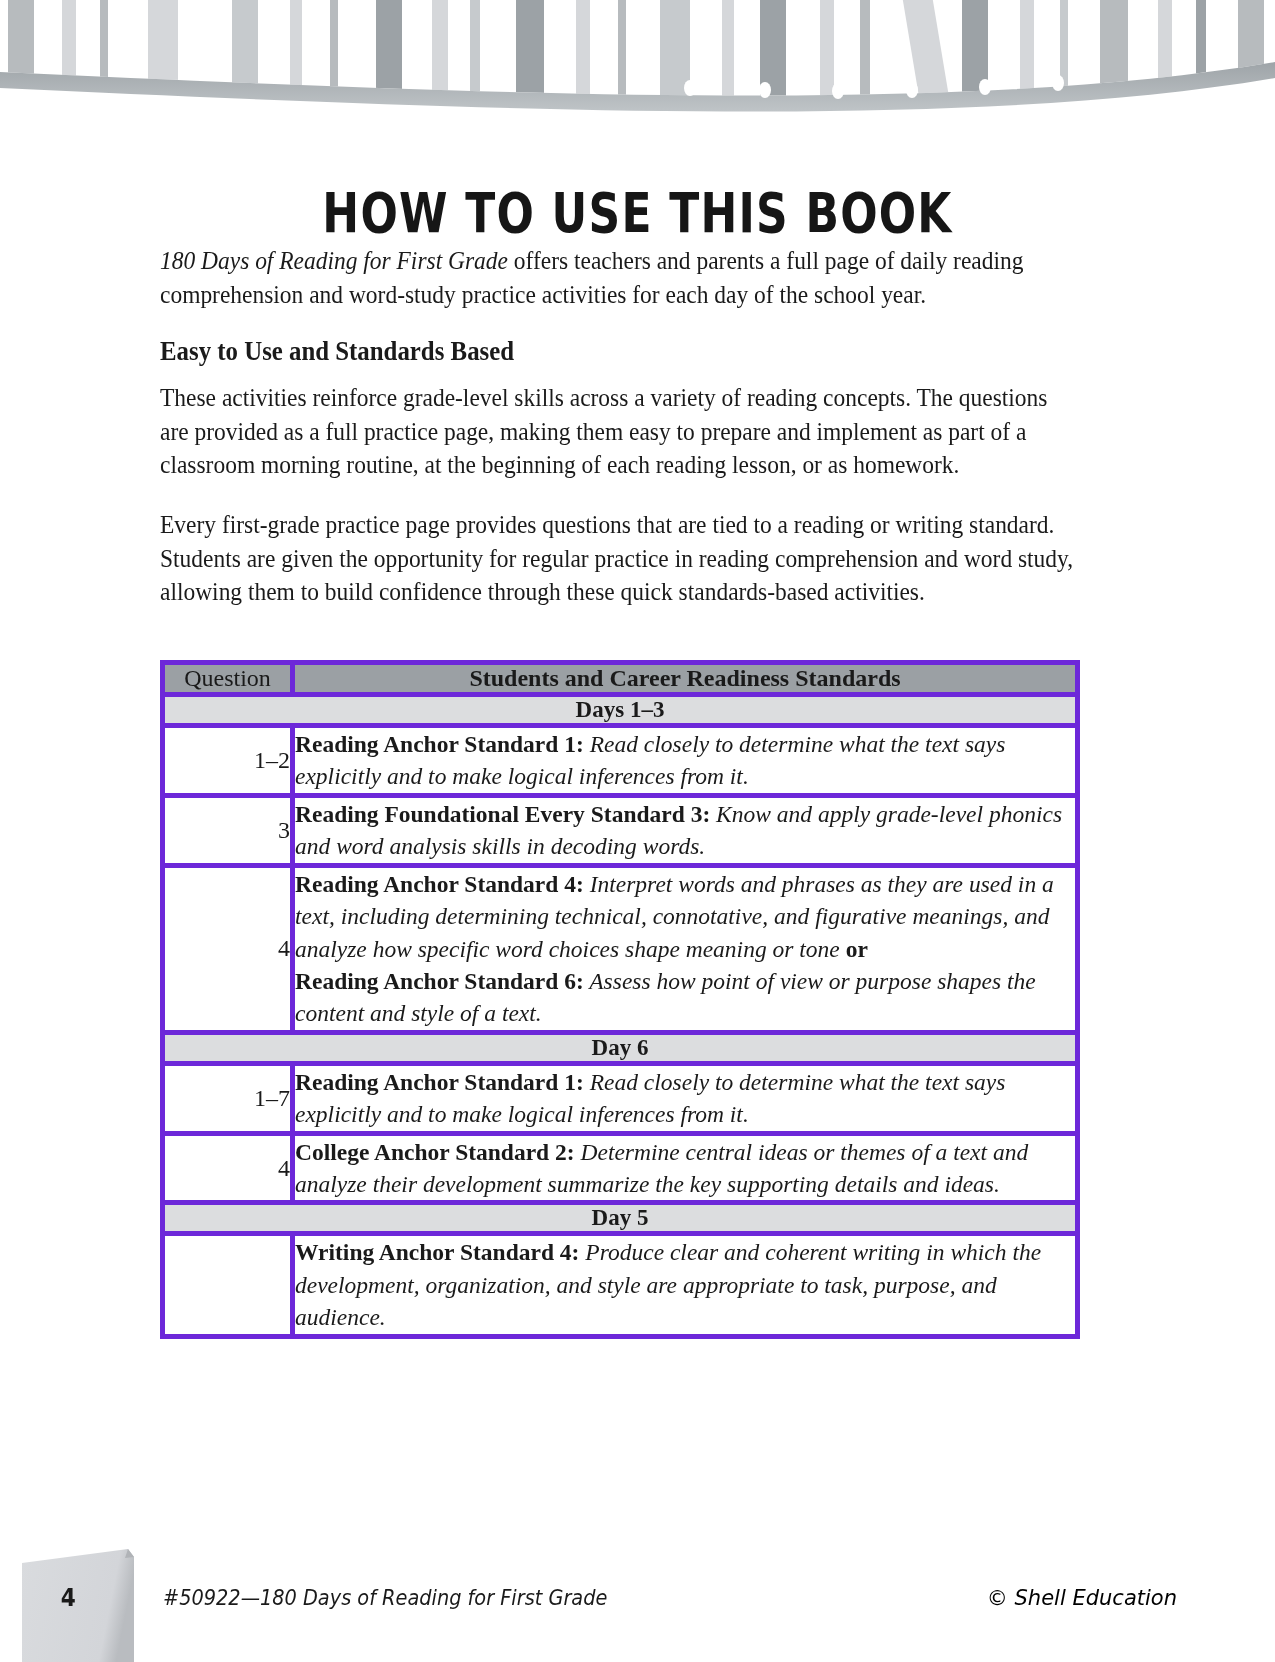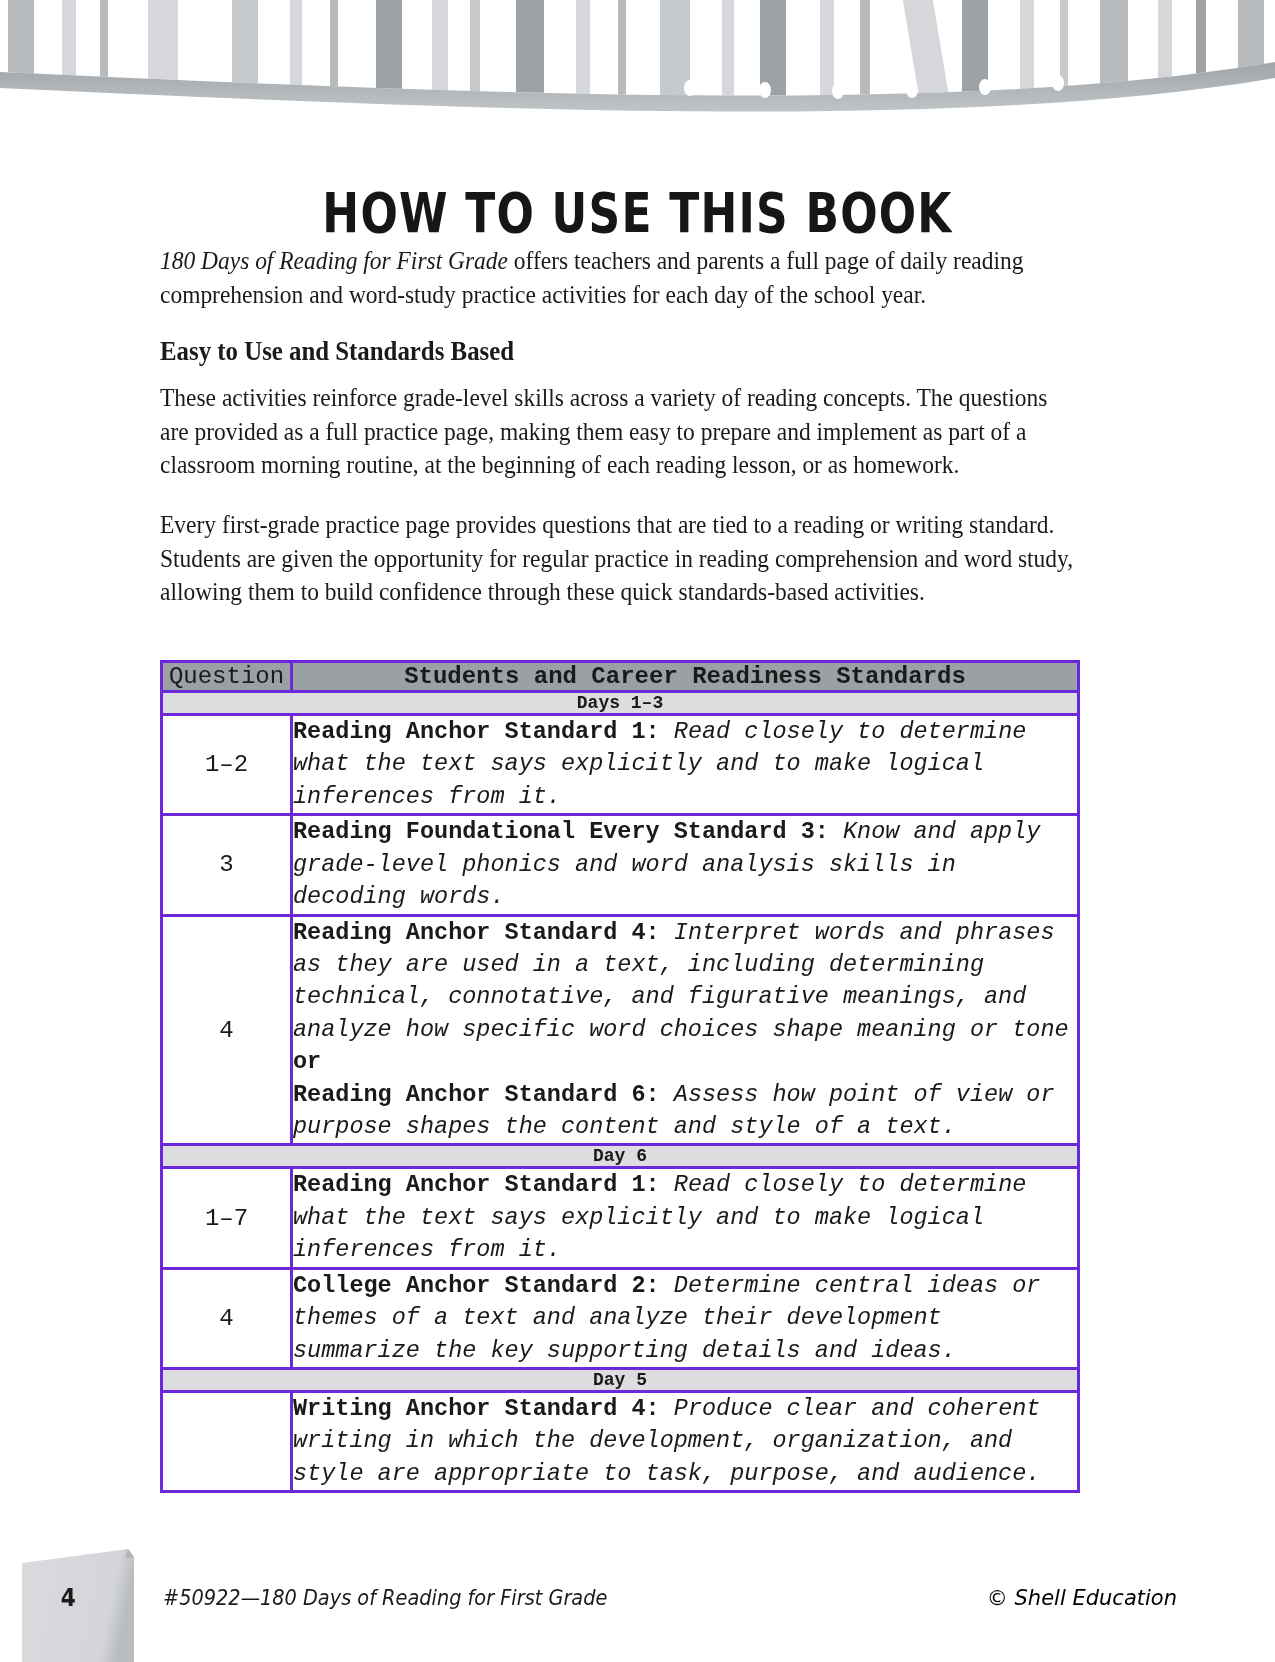--- a/index.html
+++ b/index.html
@@ -74,45 +74,44 @@
   table.std-table {
     position: absolute;
     left: 160px;
     top: 660px;
     width: 920px;
     border-collapse: collapse;
     table-layout: fixed;
     border: 3px solid #1b1b1b;
   }
   table.std-table td {
-    border: 3px solid #6d28d9;
+    border: 5px solid #6d28d9;
     padding: 0;
     vertical-align: middle;
-    font-family: Liberation Mono, monospace;
   }
   col.c-q { width: 130px; }
 
   td.th-q, td.th-s {
     background: #9ba0a4;
     text-align: center;
     font-size: 24px;
     padding: 9px 6px 10px 6px;
   }
   td.th-s { font-weight: bold; }
 
   td.band {
     background: #dcdddf;
     text-align: center;
-    font-size: 18px;
+    font-size: 23px;
     font-weight: bold;
     padding: 11px 6px 12px 6px;
   }
 
   td.qnum {
-    text-align: center;
+    text-align: right;
     font-size: 24px;
     padding: 6px 4px;
   }
   td.scell {
     padding: 13px 12px 14px 17px;
     font-size: 23.5px;
     line-height: 1.38;
     text-align: left;
   }
   td.scell .lead { font-weight: bold; font-style: normal; }

